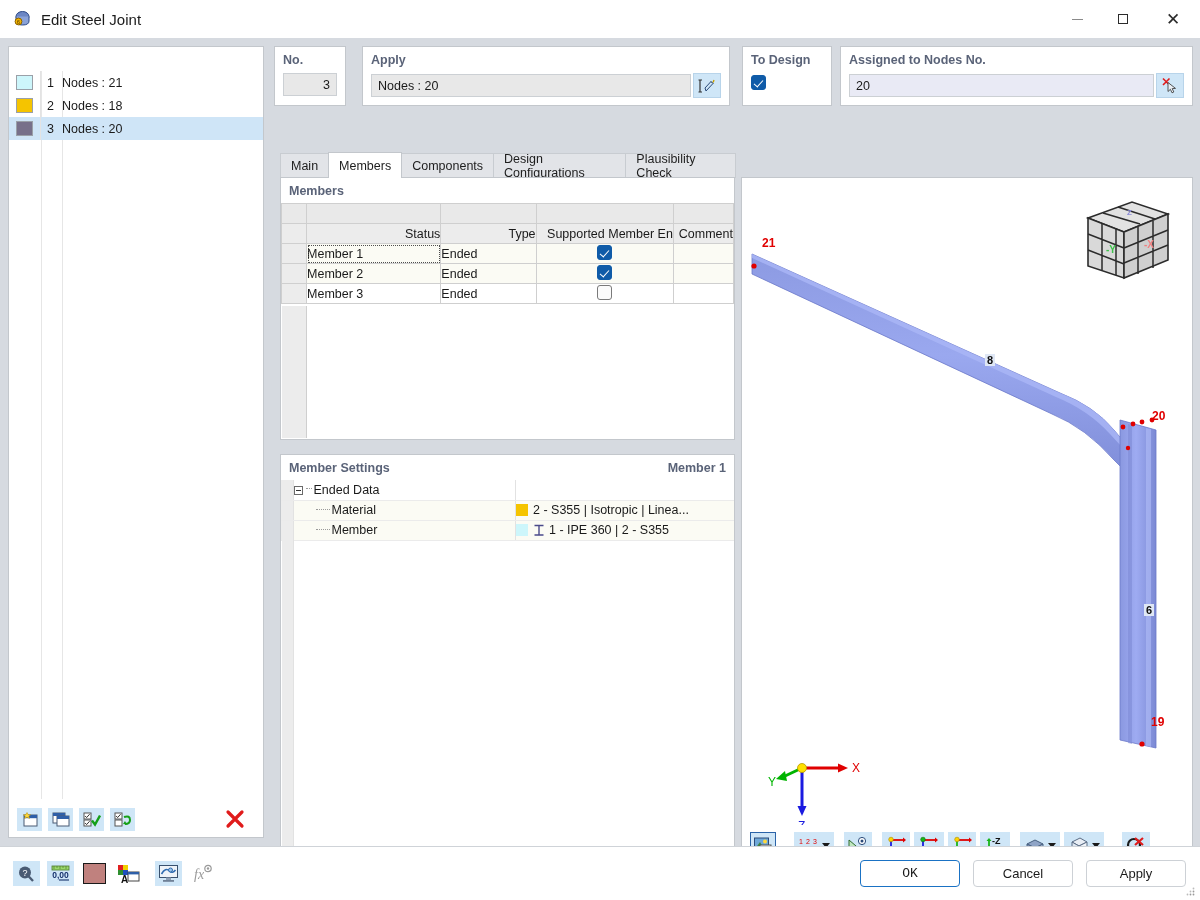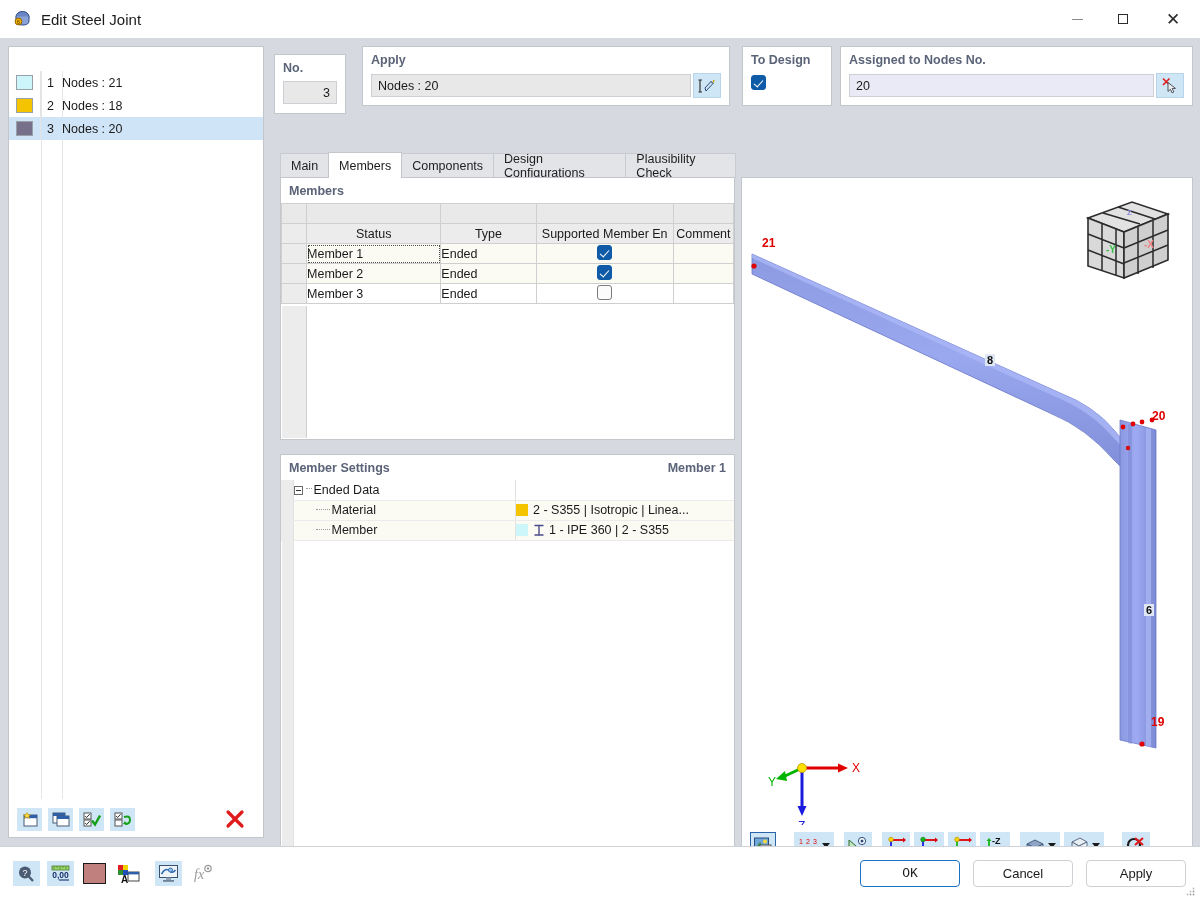--- a/index.html
+++ b/index.html
@@ -129,21 +129,21 @@
     font-weight: bold; color: #5a6378; font-size: 12.5px; padding: 6px 0 5px 8px;
   }
   .ptitle .right { float: right; padding-right: 8px; }
   table.grid {
     border-collapse: collapse; width: 453px; table-layout: fixed;
     font-size: 12.5px;
   }
   table.grid td, table.grid th { border: 1px solid #cfcfcf; height: 20px; padding: 0; }
   .hdr-top td { background: #e9e9e9; height: 9px; border-color: #d9d9d9; }
   .hdr td {
-    background: #ececec; text-align: center; font-weight: normal; height: 21px;
+    background: #ececec; text-align: right; font-weight: normal; height: 21px;
     overflow: hidden; white-space: nowrap;
   }
   .rowhead { background: #ececec; }
   td.cell { background: #ffffff; padding-left: 5px; white-space: nowrap; overflow: hidden; }
   tr.alt td.cell { background: #fbfbf4; }
   td.ctr { text-align: center; padding-left: 0; }
   .focus-cell { outline: 1px dotted #4d4d4d; outline-offset: -2px; }
 
   
   .settings-panel {
@@ -309,21 +309,21 @@
           </svg>
         </div>
         <div class="tbtn delete">
           <svg width="20" height="20" viewBox="0 0 20 20">
             <path d="M3 3 L17 17 M17 3 L3 17" stroke="#e01b1b" stroke-width="3.2" stroke-linecap="round"></path>
           </svg>
         </div>
       </div>
     </div>
 
-    <div class="fbox" style="left:274px; top:16px; width:72px; height:60px;">
+    <div class="fbox" style="left:274px; top:8px; width:72px; height:60px;">
       <div class="flabel">No.</div>
       <div class="finput right">3</div>
     </div>
 
     <div class="fbox" style="left:362px; top:8px; width:368px; height:60px;">
       <div class="flabel">Apply</div>
       <div style="display:flex; align-items:center;">
         <div class="finput" style="flex:1;">Nodes : 20</div>
         <div class="fbtn" style="margin-top:6px;">
           <svg width="18" height="16" viewBox="0 0 18 16">

